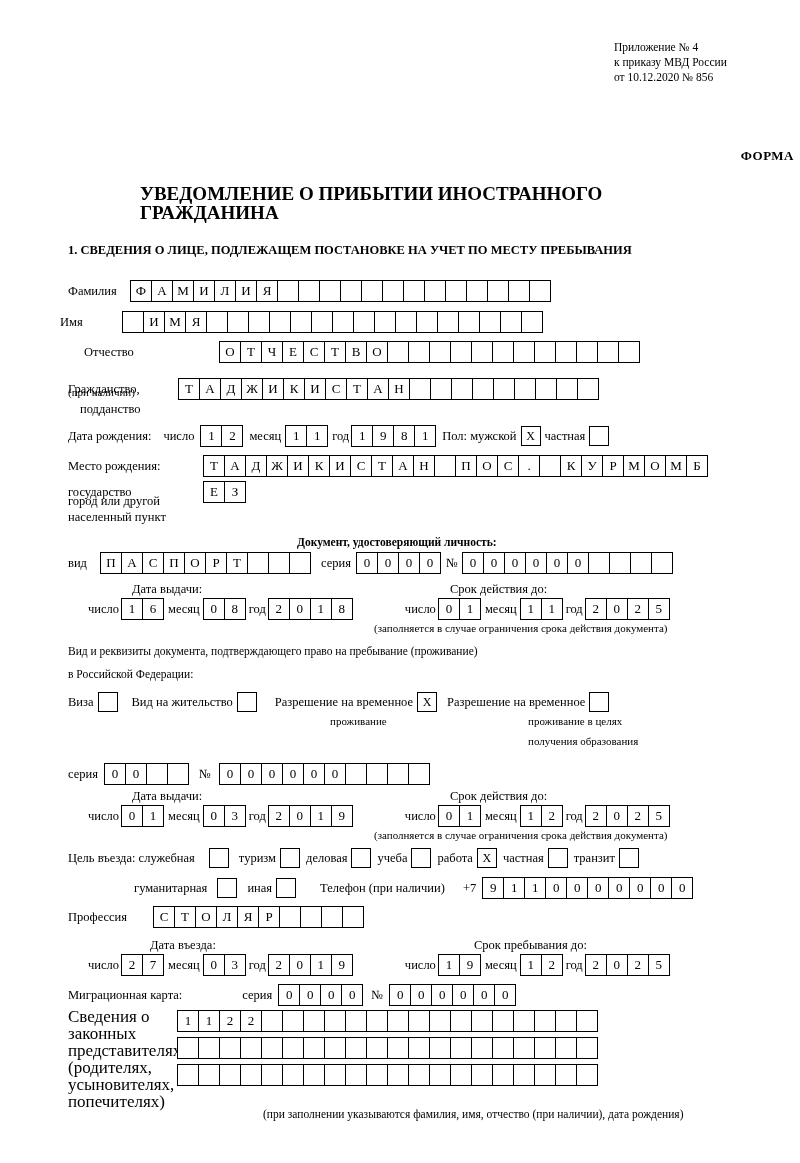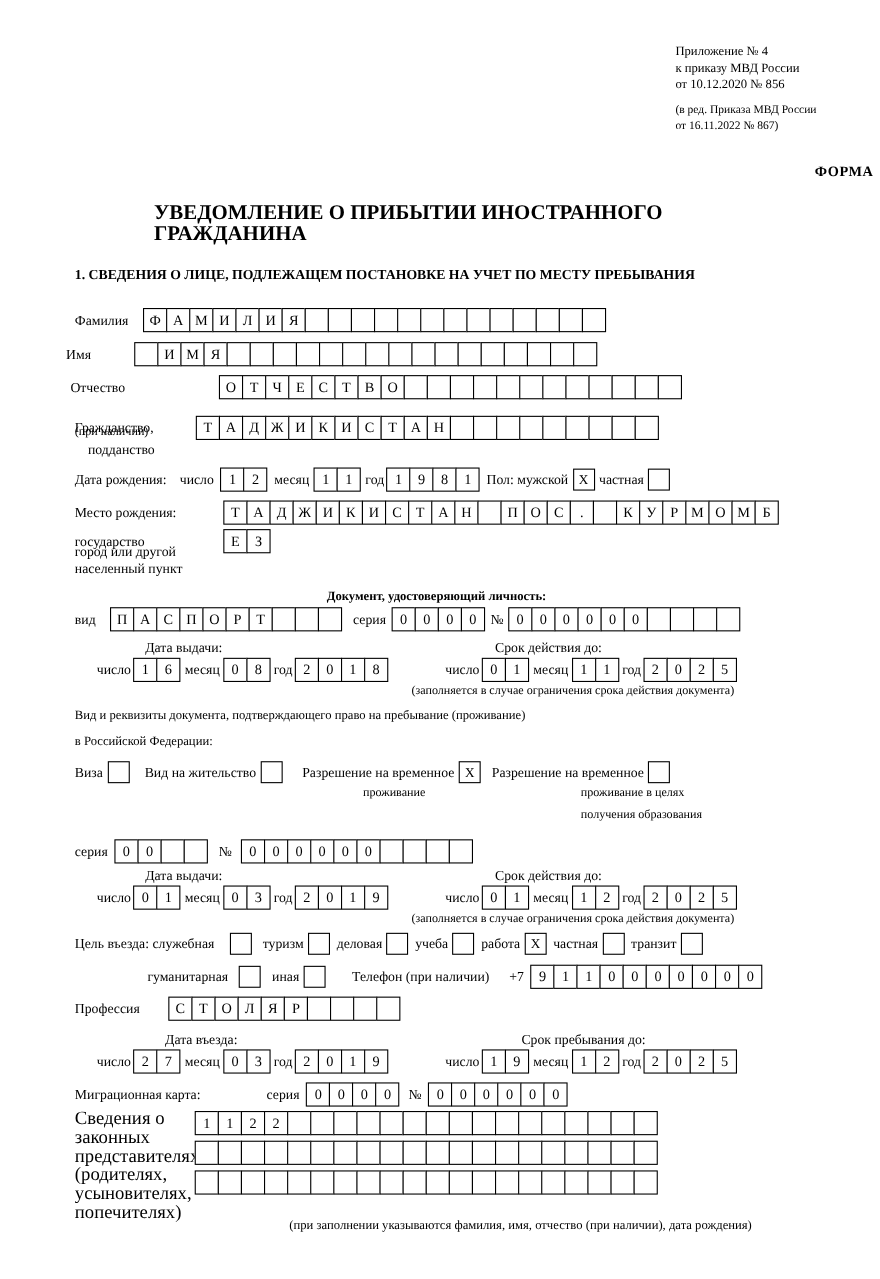--- a/index.html
+++ b/index.html
@@ -83,24 +83,20 @@
 </style>
 </head>
 <body>
 
 <div class="page">
 
   <div class="hdr">
     <div>Приложение № 4</div>
     <div>к приказу МВД России</div>
     <div>от 10.12.2020 № 856</div>
-    <div class="grp2">
-      <div>(в ред. Приказа МВД России</div>
-      <div>от 16.11.2022 № 867)</div>
-    </div>
   </div>
   <div class="forma">ФОРМА</div>
 
   <div class="title">
     <div>УВЕДОМЛЕНИЕ О ПРИБЫТИИ ИНОСТРАННОГО ГРАЖДАНИНА</div>
   </div>
   <div class="section1">1. СВЕДЕНИЯ О ЛИЦЕ, ПОДЛЕЖАЩЕМ ПОСТАНОВКЕ НА УЧЕТ ПО МЕСТУ ПРЕБЫВАНИЯ</div>
 
   <div class="row" style="left:68px; top:280px;">
     <div class="lbl" style="width:62px;">Фамилия</div>
@@ -147,21 +143,21 @@
         <div class="cell"></div>
         <div class="cell"></div>
         <div class="cell"></div>
         <div class="cell"></div>
         <div class="cell"></div>
         <div class="cell"></div>
         <div class="cell"></div>
       </div>
   </div>
 
-  <div class="row" style="left:64px; top:341px;">
+  <div class="row" style="left:84px; top:341px;">
     <div class="lbl" style="width:135px;">Отчество</div>
     <div class="cells">
         <div class="cell">О</div>
         <div class="cell">Т</div>
         <div class="cell">Ч</div>
         <div class="cell">Е</div>
         <div class="cell">С</div>
         <div class="cell">Т</div>
         <div class="cell">В</div>
         <div class="cell">О</div>

